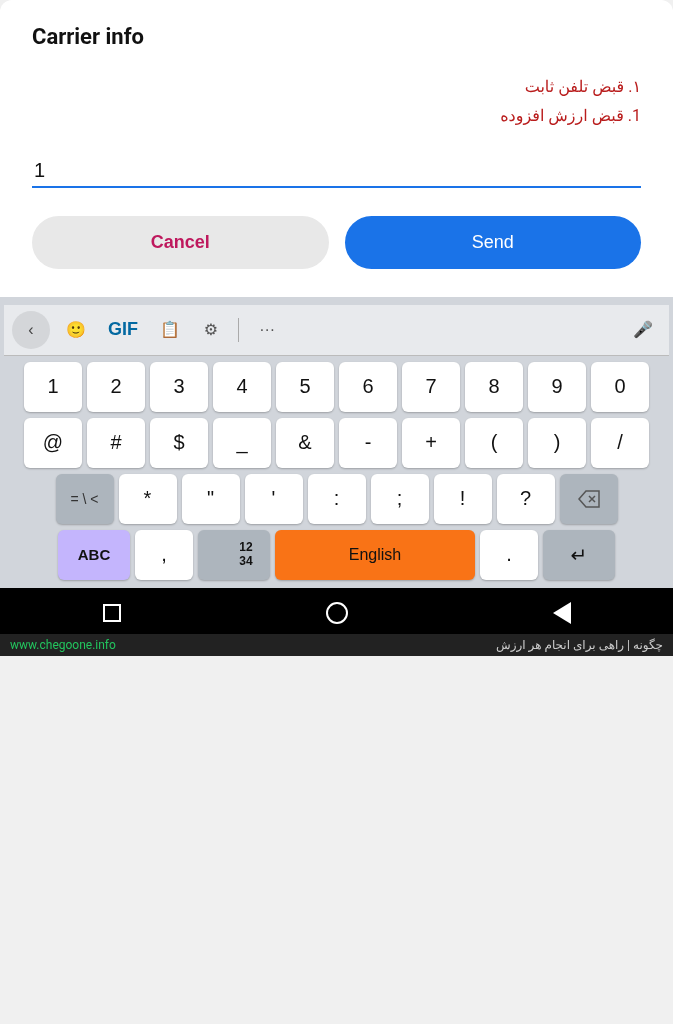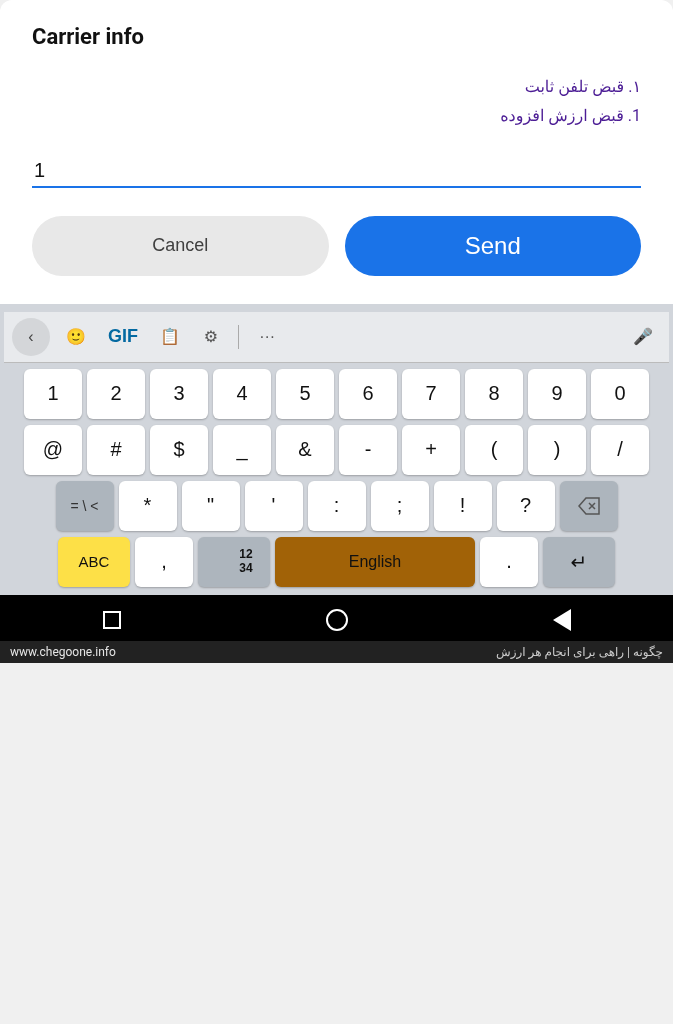--- a/index.html
+++ b/index.html
@@ -24,21 +24,21 @@
       font-size: 22px;
       font-weight: 700;
       color: #111;
       margin-bottom: 24px;
     }
 
     .dialog-body {
       text-align: right;
       direction: rtl;
       font-size: 16px;
-      color: #4c1d95;
+      color: #b91c1c;
       line-height: 1.8;
       margin-bottom: 24px;
     }
 
     .dialog-input-wrapper {
       margin-bottom: 28px;
     }
 
     .dialog-input {
       width: 100%;
@@ -57,33 +57,33 @@
       justify-content: space-between;
     }
 
     .btn-cancel {
       flex: 1;
       padding: 16px 0;
       border: none;
       border-radius: 50px;
       background: #e8e8e8;
       font-size: 18px;
-      font-weight: 400;
-      color: #404040;
+      font-weight: 700;
+      color: #be185d;
       cursor: pointer;
       text-align: center;
     }
 
     .btn-send {
       flex: 1;
       padding: 16px 0;
       border: none;
       border-radius: 50px;
       background: #1a73e8;
-      font-size: 24px;
+      font-size: 18px;
       font-weight: 500;
       color: #fff;
       cursor: pointer;
     }
 
     
     .keyboard-area {
       background: #d1d5db;
       padding: 8px 4px 0 4px;
     }
@@ -179,39 +179,39 @@
       font-size: 15px;
       color: #333;
     }
 
     .key-backspace {
       background: #adb5bd;
       font-size: 16px;
     }
 
     .key-abc {
-      background: #fde047;
+      background: #c4b5fd;
       font-size: 15px;
-      font-weight: 400;
+      font-weight: 700;
       flex: 1.2;
       max-width: 72px;
     }
 
     .key-numbers {
       background: #adb5bd;
       font-size: 12px;
       font-weight: 600;
       flex: 1.2;
       max-width: 72px;
       line-height: 1.2;
       text-align: center;
     }
 
     .key-space {
-      background: #a16207;
+      background: #f97316;
       font-size: 16px;
       flex: 3;
       max-width: 200px;
     }
 
     .key-dot {
       background: #ffffff;
       max-width: 58px;
     }
 
@@ -269,21 +269,21 @@
     .footer-bar {
       background: #222;
       display: flex;
       justify-content: space-between;
       padding: 4px 10px;
       font-size: 12px;
       color: #ccc;
     }
 
     .footer-bar a {
-      color: #e5e5e5;
+      color: #22c55e;
       text-decoration: none;
     }
   </style>
 </head>
 <body>
 
 <div class="dialog-area">
   <div class="dialog-title">Carrier info</div>
   <div class="dialog-body">
     <div>۱. قبض تلفن ثابت</div>

